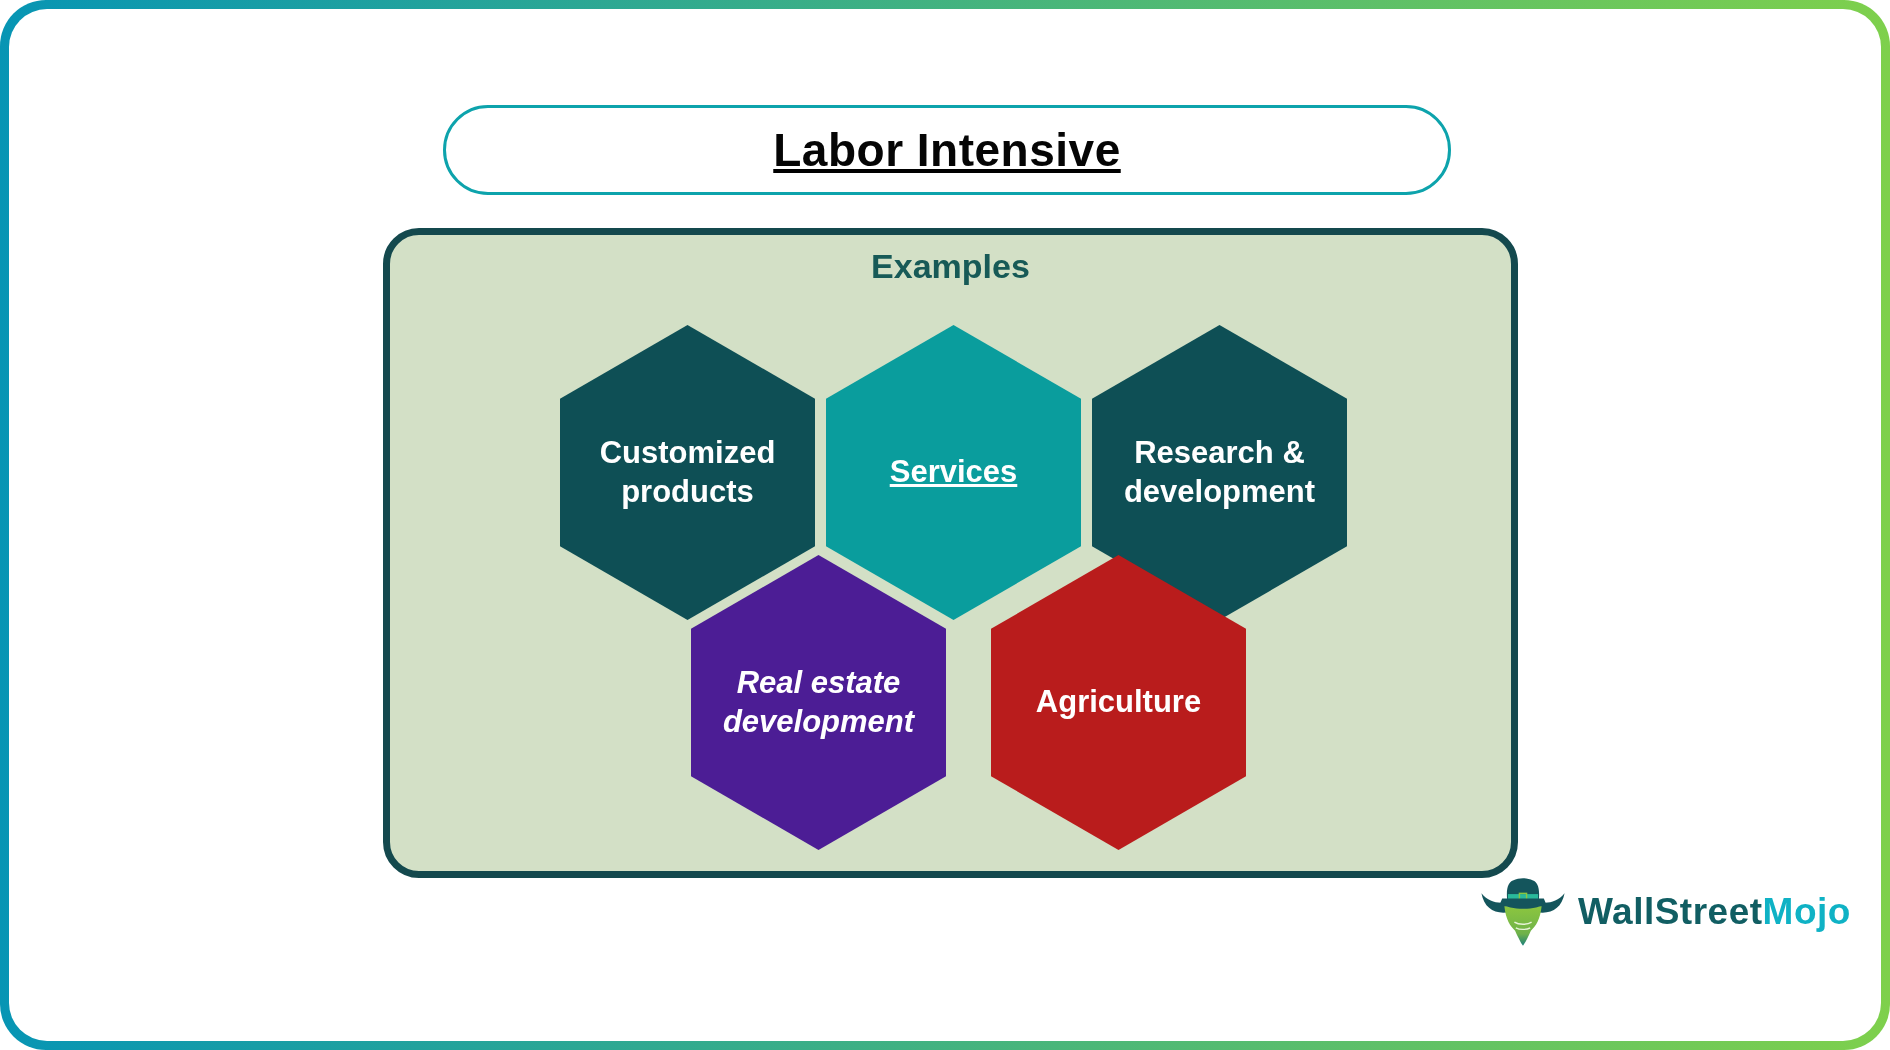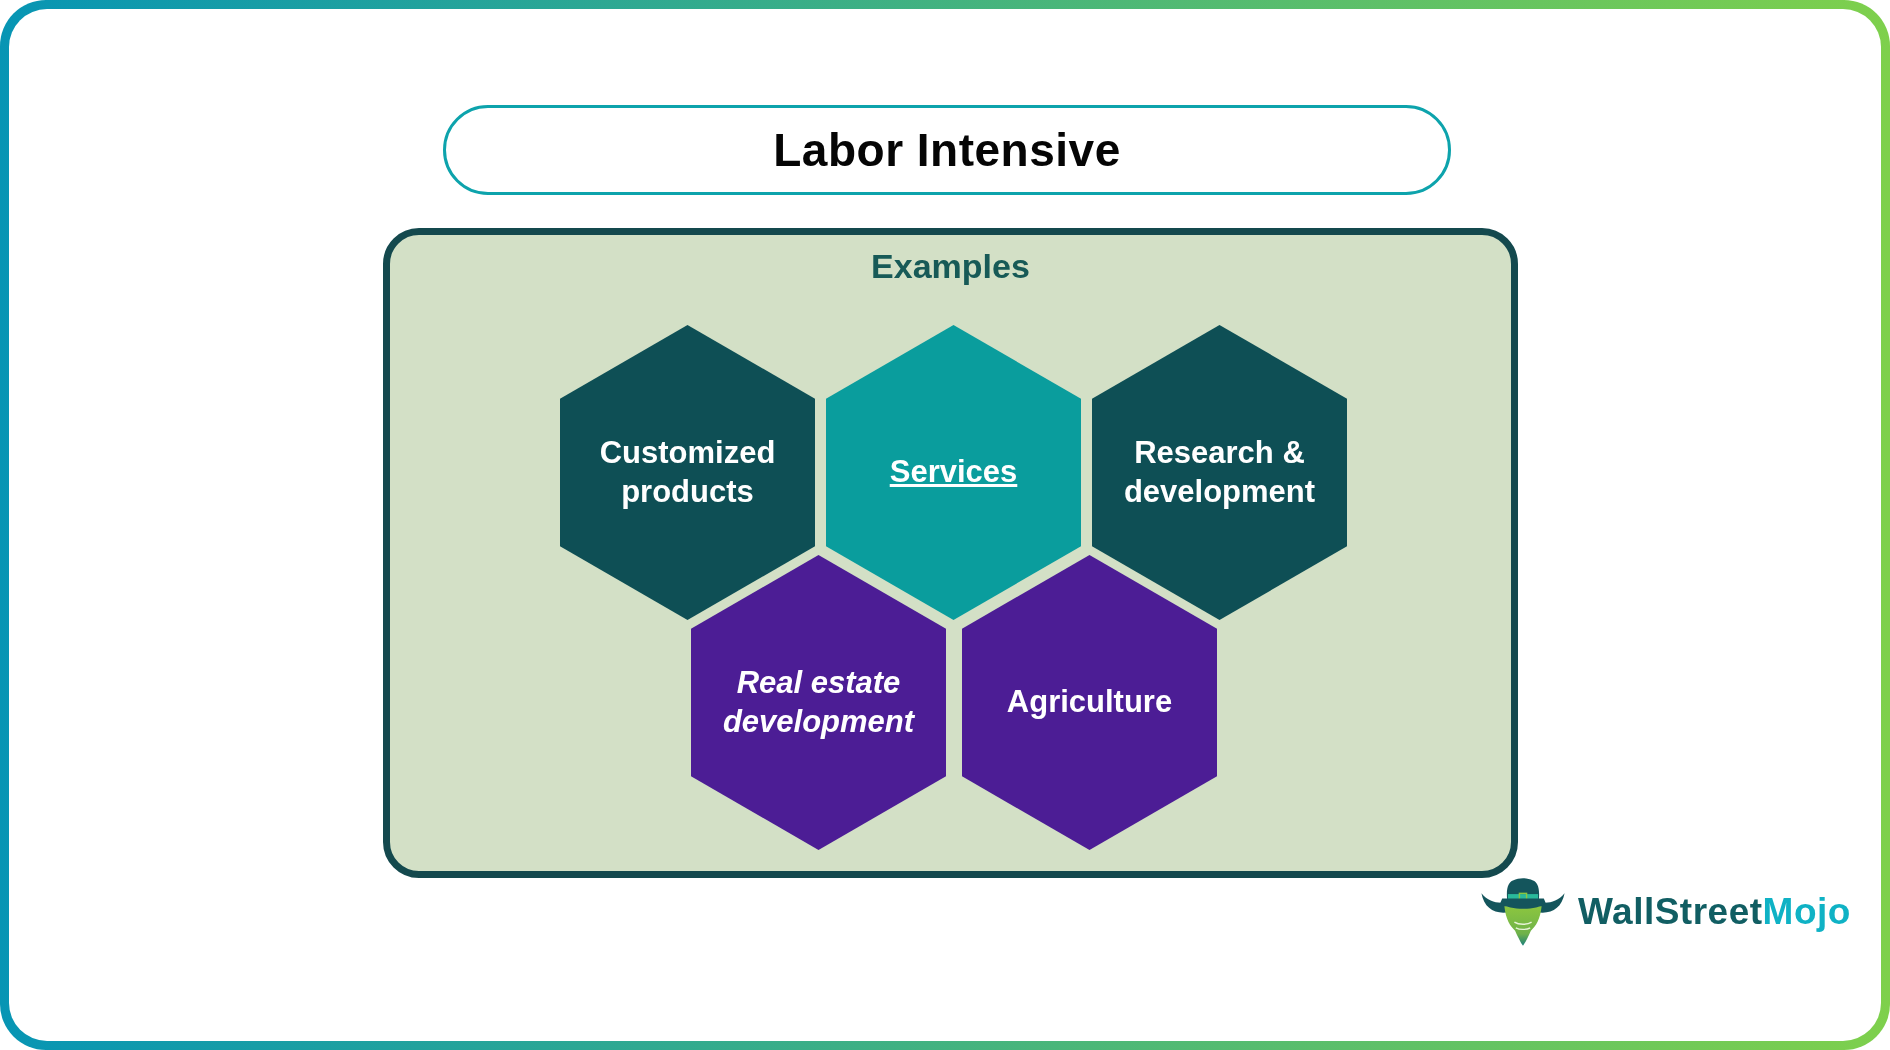--- a/index.html
+++ b/index.html
@@ -22,21 +22,21 @@
     border-radius:38px;
   }
   
   .title-box {
     position:absolute;
     left:443px; top:105px;
     width:1008px; height:90px;
     background:#ffffff;
     border:3px solid var(--title-border,#0da3ac);
     border-radius:46px;
-    display:flex; align-items:center; justify-content:center;
+    display:flex; align-items:center; justify-content:center;text-decoration:underline;
   }
   .title-box h1 {
     font-size:46px; font-weight:700; color:#050505; letter-spacing:0.5px;
   }
   
   .panel {
     position:absolute;
     left:383px; top:228px;
     width:1135px; height:650px;
     background:var(--panel-bg,#d3e0c6);
@@ -100,21 +100,21 @@
 </div>
 
 <div class="hex hex-3" style="background-color: rgb(14, 79, 85);">
   <span>Research &amp; development</span>
 </div>
 
 <div class="hex hex-4" style="background-color: #4c1d95; font-style: italic;">
   <span>Real estate development</span>
 </div>
 
-<div class="hex hex-5" style="background-color: #4c1d95;">
+<div class="hex hex-5" style="background-color: #b91c1c; margin-left: 29px;">
   <span>Agriculture</span>
 </div>
 
 <div class="logo">
   <span>
     <svg viewBox="0 0 120 100" xmlns="http://www.w3.org/2000/svg">
       <defs>
         <linearGradient id="faceGrad" x1="0" y1="0" x2="0" y2="1">
           <stop offset="0%" stop-color="#8cc63f"></stop>
           <stop offset="70%" stop-color="#6fb24a"></stop>

